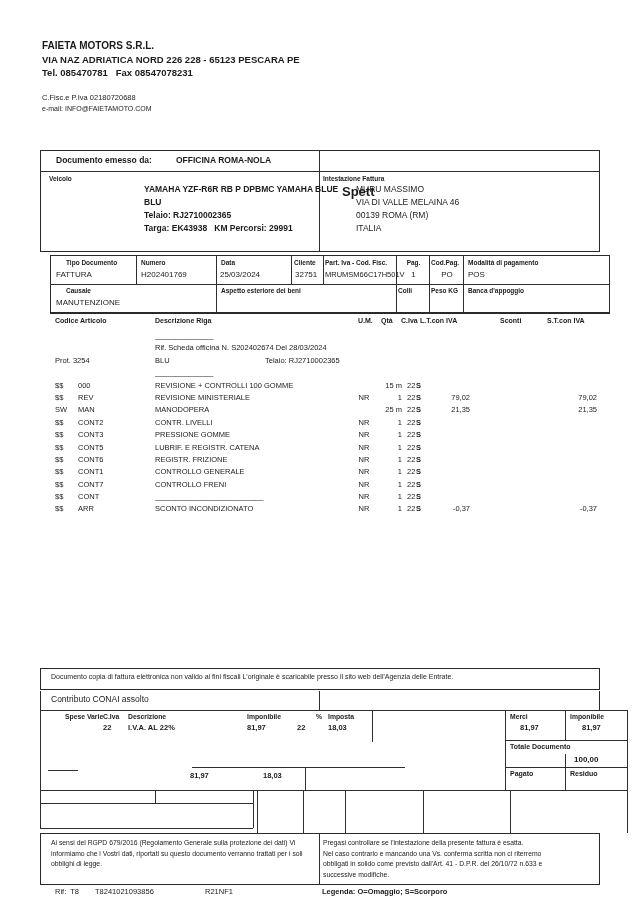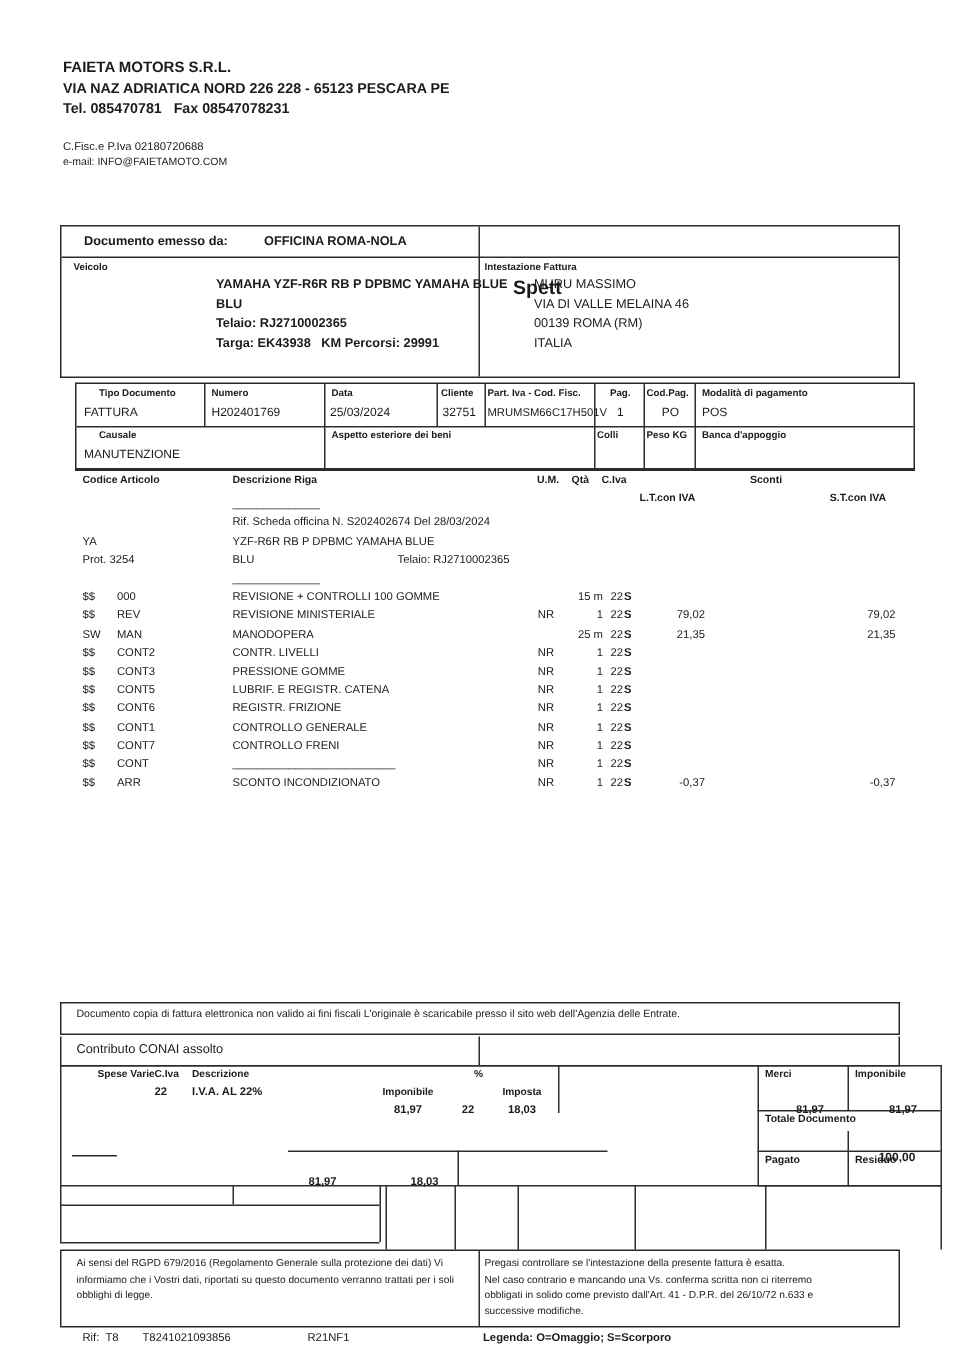--- a/index.html
+++ b/index.html
@@ -44,21 +44,21 @@
   .cst{left:547px;width:50px;text-align:right;}
   
   .notice{position:absolute;left:40px;top:668px;width:558px;height:20px;border:1px solid #2a2a2a;}
   .notice span{left:10px;top:4px;font-size:7px;}
   .conai{position:absolute;left:40px;top:691px;width:558px;height:19px;border:1px solid #2a2a2a;border-top:none;}
   .conai .dvd{left:278px;top:0;width:1px;height:19px;}
   .conai span{left:10px;top:3px;font-size:8.5px;}
   .sumwrap{position:absolute;left:40px;top:710px;width:588px;height:80px;}
   .sw-lbl{font-size:6.8px;font-weight:bold;}
   .sw-val{font-size:7.5px;font-weight:bold;}
-  .ra{text-align:center;margin-top:12px;}
+  .ra{text-align:left;}
   .lowwrap{position:absolute;left:40px;top:790px;width:588px;height:43px;}
   
   .legal{position:absolute;left:40px;top:833px;width:558px;height:50px;border:1px solid #2a2a2a;}
   .legal .dvd{left:278px;top:0;width:1px;height:50px;}
   .ltext{position:absolute;font-size:6.8px;line-height:10.5px;white-space:normal;}
   .ltext div{white-space:pre;}
   
   .foot{top:887px;font-size:7.5px;}
 </style>
 </head>
@@ -153,32 +153,20 @@
         <span class="c cd">Rif. Scheda officina N. S202402674 Del 28/03/2024</span>
         <span class="c ce"></span>
         <span class="c cum"></span>
         <span class="c cq"></span>
         <span class="c cciva"></span>
         <span class="c ccivas"></span>
         <span class="c clt"></span>
         <span class="c cst"></span>
       </div>
 
-      <div class="irow">
-        <span class="c c1">YA</span>
-        <span class="c c2"></span>
-        <span class="c cd">YZF-R6R RB P DPBMC YAMAHA BLUE</span>
-        <span class="c ce"></span>
-        <span class="c cum"></span>
-        <span class="c cq"></span>
-        <span class="c cciva"></span>
-        <span class="c ccivas"></span>
-        <span class="c clt"></span>
-        <span class="c cst"></span>
-      </div>
 
       <div class="irow">
         <span class="c c1">Prot. 3254</span>
         <span class="c c2"></span>
         <span class="c cd">BLU</span>
         <span class="c ce">Telaio: RJ2710002365</span>
         <span class="c cum"></span>
         <span class="c cq"></span>
         <span class="c cciva"></span>
         <span class="c ccivas"></span>

